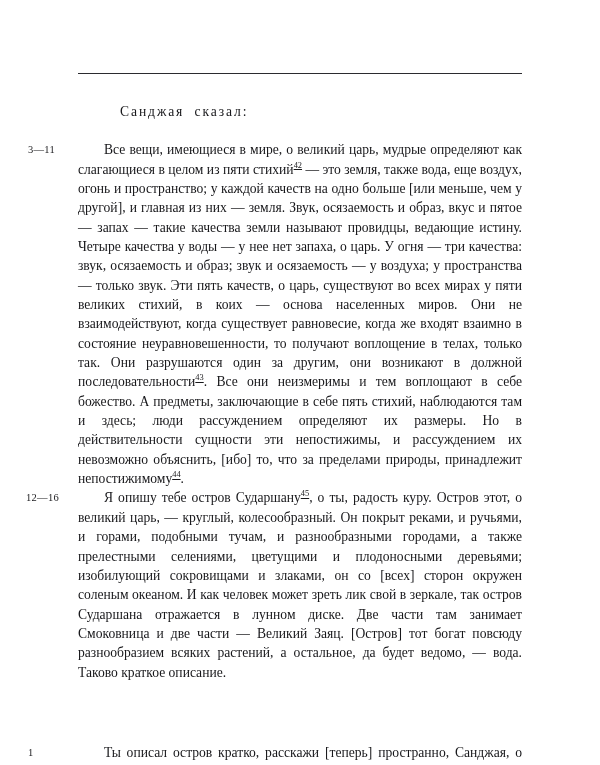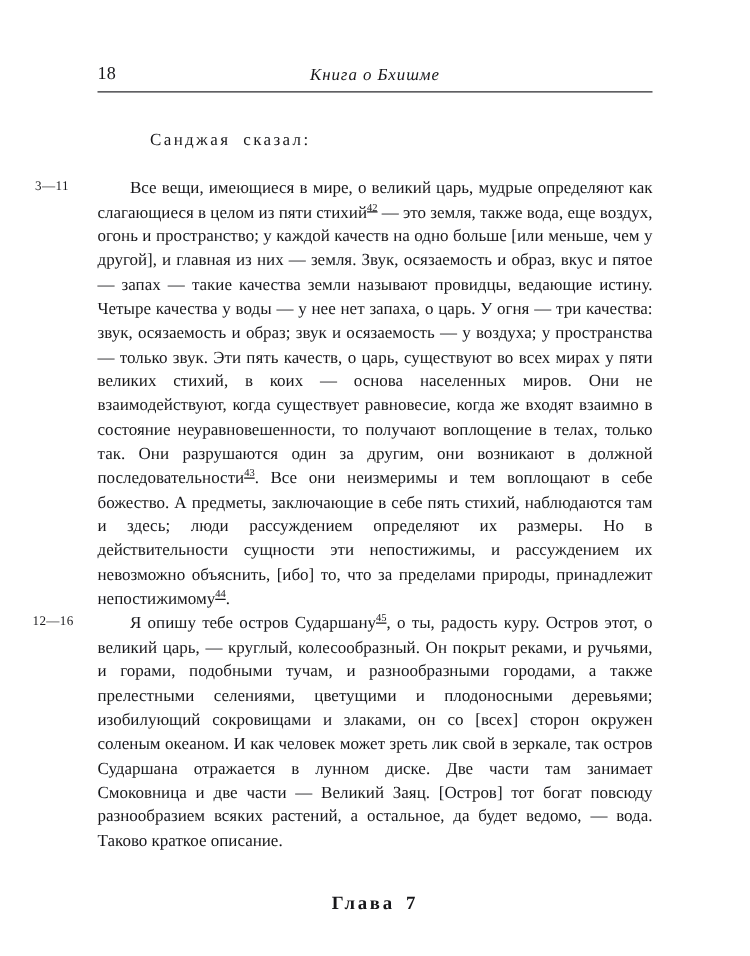--- a/index.html
+++ b/index.html
@@ -124,38 +124,33 @@
     margin: 0;
   }
   .chapter-space-before { height: 31px; }
   .chapter-space-after  { height: 27px; }
 </style>
 </head>
 <body>
 
 <div class="page">
 
-  <div class="running-head">
-    <span class="folio">18</span>
-    <span class="head-title">Книга о Бхишме</span>
-  </div>
   <div class="head-rule"></div>
 
   <div class="body">
 
     <p class="speaker sp-first">Санджая сказал:</p>
 
     <div class="gap-sm"></div>
 
     <p class="para"><span class="vnum">3—11</span><span>Все вещи, имеющиеся в мире, о великий царь, мудрые определяют как слагающиеся в целом из пяти стихий</span><sup>42</sup><span> — это земля, также вода, еще воздух, огонь и пространство; у каждой качеств на одно больше [или меньше, чем у другой], и главная из них — земля. Звук, осязаемость и образ, вкус и пятое — запах — такие качества земли называют провидцы, ведающие истину. Четыре качества у воды — у нее нет запаха, о царь. У огня — три качества: звук, осязаемость и образ; звук и осязаемость — у воздуха; у пространства — только звук. Эти пять качеств, о царь, существуют во всех мирах у пяти великих стихий, в коих — основа населенных миров. Они не взаимодействуют, когда существует равновесие, когда же входят взаимно в состояние неуравновешенности, то получают воплощение в телах, только так. Они разрушаются один за другим, они возникают в должной последовательности</span><sup>43</sup><span>. Все они неизмеримы и тем воплощают в себе божество. А предметы, заключающие в себе пять стихий, наблюдаются там и здесь; люди рассуждением определяют их размеры. Но в действительности сущности эти непостижимы, и рассуждением их невозможно объяснить, [ибо] то, что за пределами природы, принадлежит непостижимому</span><sup>44</sup><span>.</span></p>
 
     <p class="para"><span class="vnum wide">12—16</span><span>Я опишу тебе остров Сударшану</span><sup>45</sup><span>, о ты, радость куру. Остров этот, о великий царь, — круглый, колесообразный. Он покрыт реками, и ручьями, и горами, подобными тучам, и разнообразными городами, а также прелестными селениями, цветущими и плодоносными деревьями; изобилующий сокровищами и злаками, он со [всех] сторон окружен соленым океаном. И как человек может зреть лик свой в зеркале, так остров Сударшана отражается в лунном диске. Две части там занимает Смоковница и две части — Великий Заяц. [Остров] тот богат повсюду разнообразием всяких растений, а остальное, да будет ведомо, — вода. Таково краткое описание.</span></p>
 
     <div class="chapter-space-before"></div>
-    <p class="chapter">Глава 7</p>
     <div class="chapter-space-after"></div>
 
 
     <div class="gap-sm"></div>
 
     <p class="para"><span class="vnum">1</span><span>Ты описал остров кратко, расскажи [теперь] пространно, Санджая, о том земном пространстве, что отражается в луне, образом зайца отмеченной, расскажи о его протяжении, а потом расскажешь о Смоковнице.</span></p>
 
   </div>
 </div>
 

